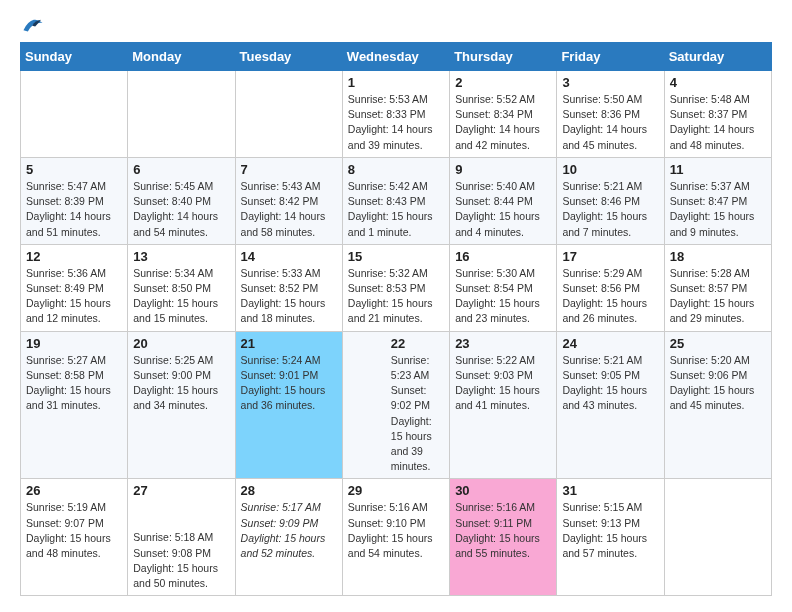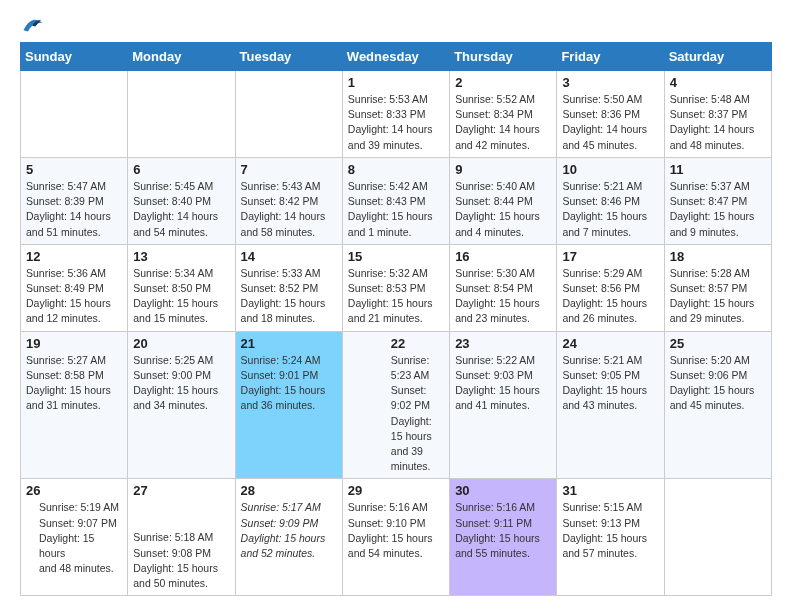--- a/index.html
+++ b/index.html
@@ -320,21 +320,21 @@
             <span class="day-number">25</span>
             <div class="day-info" style="white-space: pre-line;">Sunrise: 5:20 AM
 Sunset: 9:06 PM
 Daylight: 15 hours
 and 45 minutes.</div>
           </td>
         </tr>
         <tr>
           <td style="background: rgb(255, 255, 255);">
             <span class="day-number">26</span>
-            <div class="day-info" style="white-space: pre-line; margin-left: 13px;">Sunrise: 5:19 AM
+            <div class="day-info" style="white-space: pre-line;">Sunrise: 5:19 AM
 Sunset: 9:07 PM
 Daylight: 15 hours
 and 48 minutes.</div>
           </td>
           <td style="background: rgb(255, 255, 255);">
             <span class="day-number">27</span>
             <div class="day-info" style="white-space: pre-line; margin-top: 32px;">Sunrise: 5:18 AM
 Sunset: 9:08 PM
 Daylight: 15 hours
 and 50 minutes.</div>
@@ -346,21 +346,21 @@
 Daylight: 15 hours
 and 52 minutes.</div>
           </td>
           <td style="background: rgb(255, 255, 255);">
             <span class="day-number">29</span>
             <div class="day-info" style="white-space: pre-line;">Sunrise: 5:16 AM
 Sunset: 9:10 PM
 Daylight: 15 hours
 and 54 minutes.</div>
           </td>
-          <td style="background: #c4b5fd;">
+          <td style="background: #f9a8d4;">
             <span class="day-number">30</span>
             <div class="day-info" style="white-space: pre-line;">Sunrise: 5:16 AM
 Sunset: 9:11 PM
 Daylight: 15 hours
 and 55 minutes.</div>
           </td>
           <td style="background: rgb(255, 255, 255);">
             <span class="day-number">31</span>
             <div class="day-info" style="white-space: pre-line;">Sunrise: 5:15 AM
 Sunset: 9:13 PM

